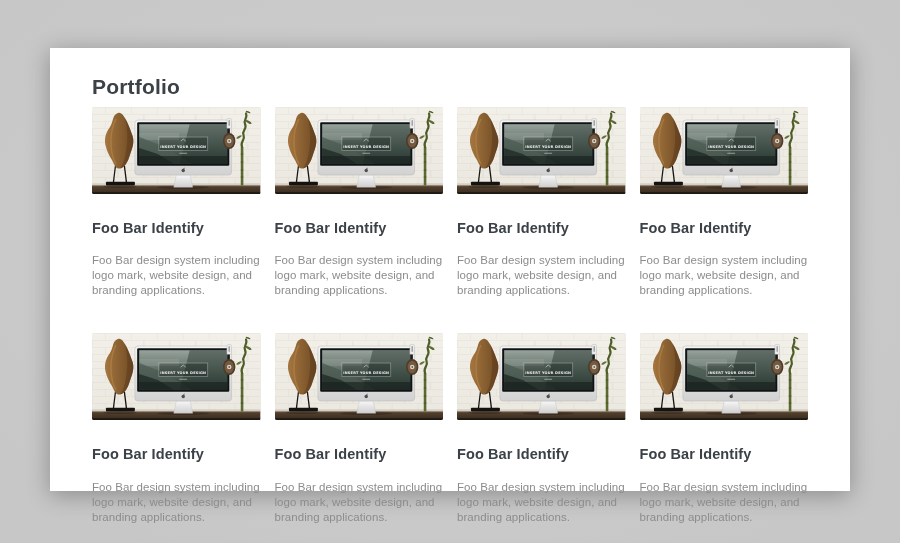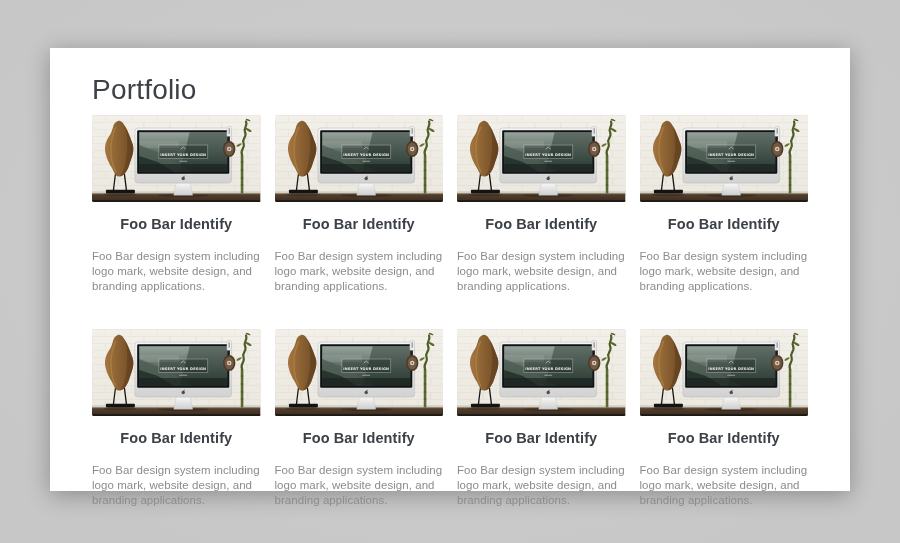--- a/index.html
+++ b/index.html
@@ -10,22 +10,22 @@
   }
   .panel {
     position: absolute;
     left: 50px; top: 48px;
     width: 800px; height: 443px;
     background: var(--panel, #ffffff);
     box-shadow: 0 4px 22px rgba(0,0,0,0.30);
     padding: 27px 42px 25px 42px;
   }
   h1.page-title {
-    font-size: 28px;
-    font-weight: 400;
+    font-size: 21px;
+    font-weight: 700;
     color: var(--heading, #3b4147);
     letter-spacing: 0.2px;
     line-height: 1.1;
   }
   .grid {
     margin-top: 9px;
     display: grid;
     grid-template-columns: repeat(4, 1fr);
     column-gap: 14px;
     row-gap: 35px;
@@ -34,27 +34,26 @@
   .thumb {
     width: 100%;
     height: 87px;
     border-radius: 2px;
     overflow: hidden;
     background: #efece5;
     line-height: 0;
   }
   .thumb svg { width: 100%; height: 100%; display: block; }
   figcaption h3 {
-    margin-top: 15px;
+    margin-top: 27px;
     font-size: 14.5px;
     font-weight: 700;
     color: var(--card_title, #3b4147);
     line-height: 1.05;
     letter-spacing: 0.1px;
-    text-align: center;
   }
   figcaption p {
     margin-top: 17px;
     font-size: 11.5px;
     line-height: 15px;
     color: var(--card_description, #8c8c8c);
     letter-spacing: 0.05px;
   }
   .defs-holder { position: absolute; width: 0; height: 0; overflow: hidden; }
   svg text.screen-label {

